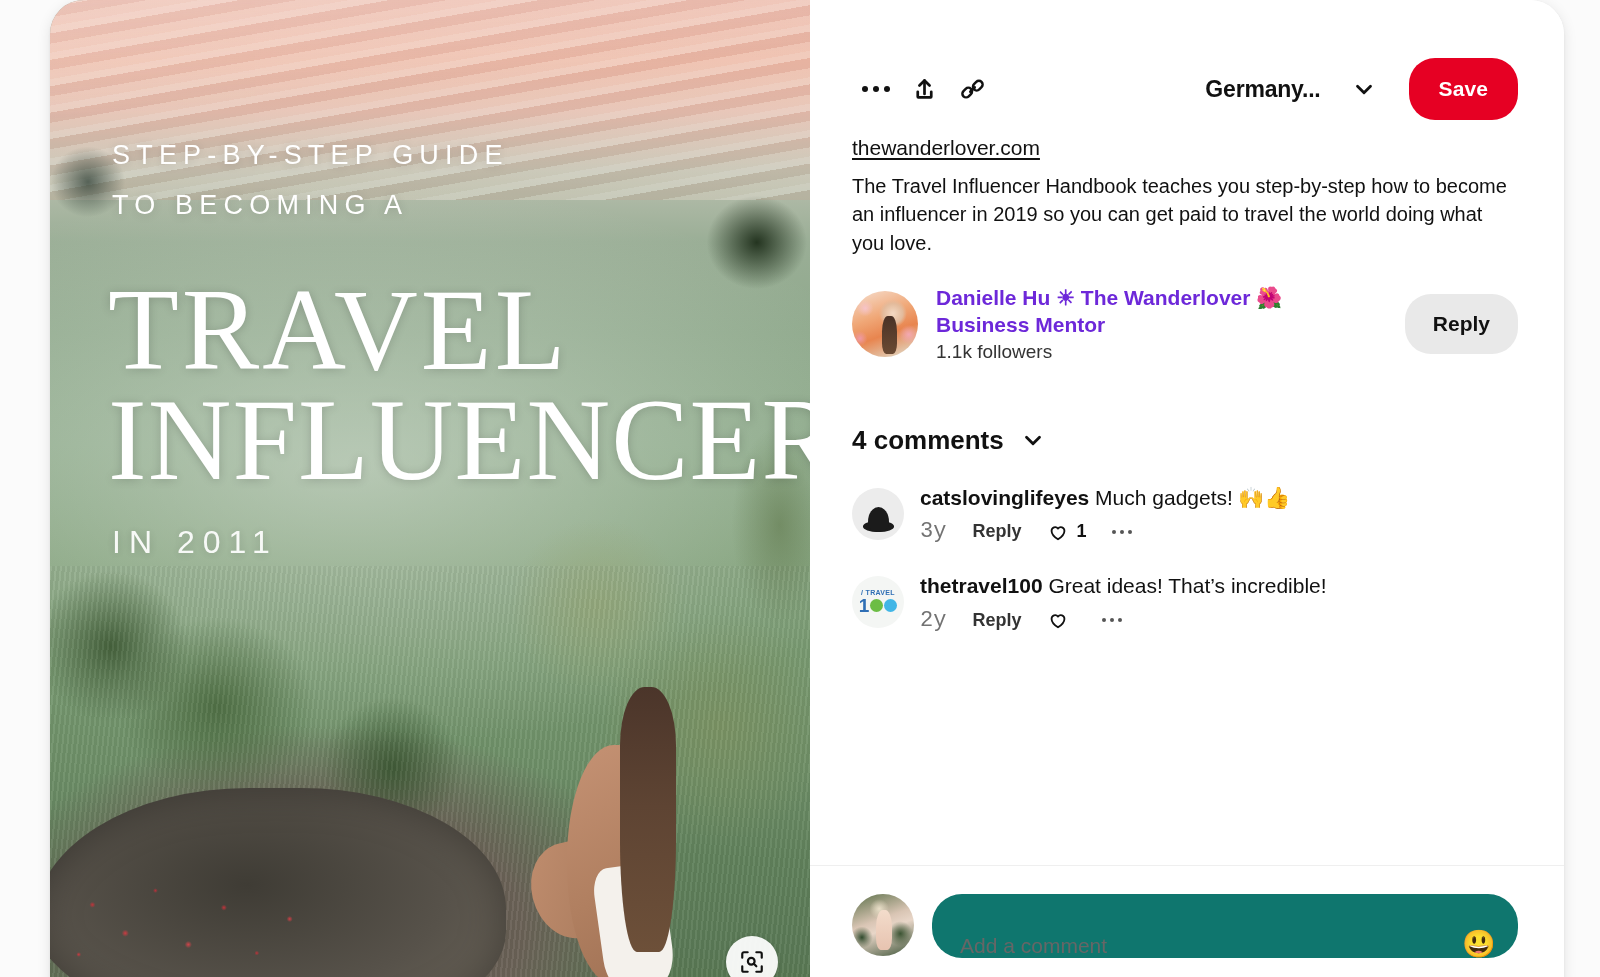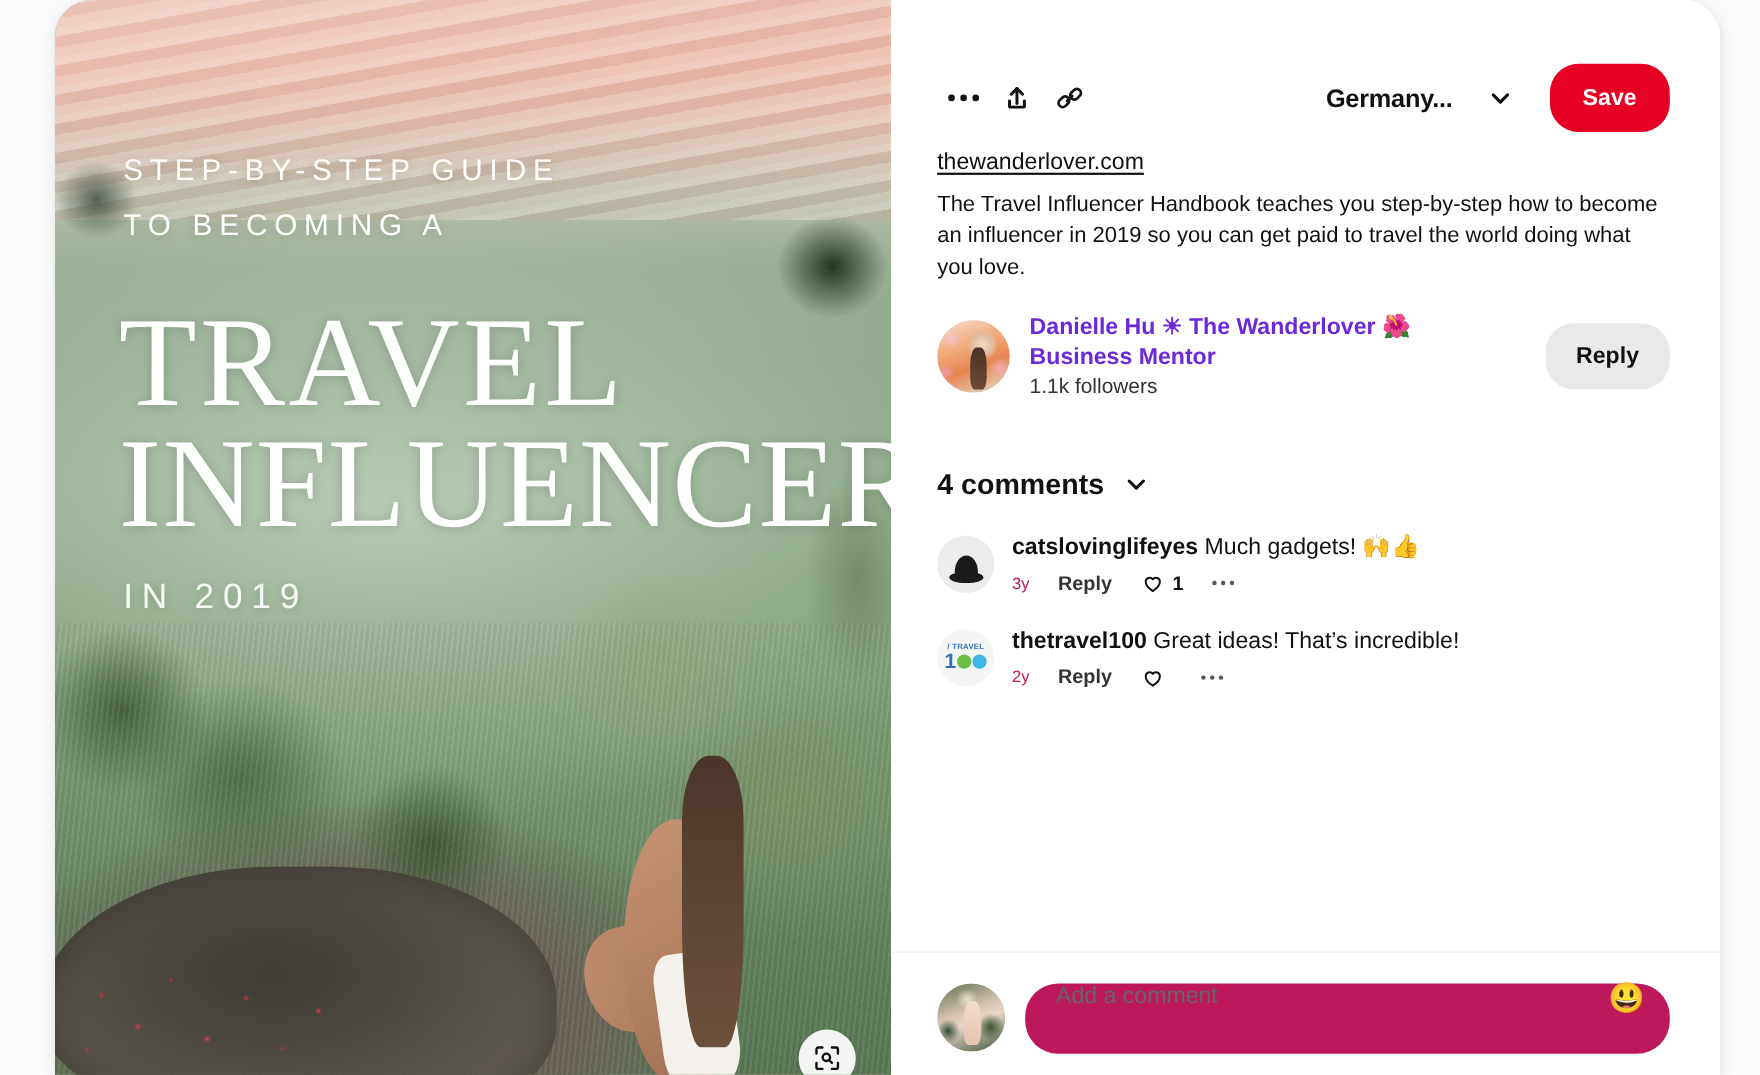--- a/index.html
+++ b/index.html
@@ -316,21 +316,21 @@
   .avatar-travel .t-o1 { width: 13px; height: 13px; border-radius: 50%; background: #6cbd45; }
   .avatar-travel .t-o2 { width: 13px; height: 13px; border-radius: 50%; background: #41b6e6; }
 
   .comment-body { margin-left: 16px; flex: 1 1 auto; }
   .comment-text { font-size: 21px; color: #111; line-height: 1.3; }
   .comment-user { font-weight: 700; }
   .comment-meta {
     display: flex; align-items: center; gap: 26px;
     margin-top: 8px;
   }
-  .meta-time { font-size: 15px; color: #be185d; }
+  .meta-time { font-size: 22px; color: #737373; font-family: Liberation Mono, monospace; }
   .meta-reply { font-size: 18px; color: #333; font-weight: 600; cursor: pointer; }
   .meta-like { display: flex; align-items: center; gap: 7px; cursor: pointer; }
   .meta-like-count { font-size: 18px; color: #111; font-weight: 600; }
   .meta-dots { display: flex; gap: 4px; cursor: pointer; }
   .meta-dots i { width: 4px; height: 4px; border-radius: 50%; background: #555; display: block; }
 
   .composer-wrap {
     border-top: 1px solid #efefef;
     padding: 28px 46px 0 42px;
     height: 145px;
@@ -347,24 +347,24 @@
   }
   .avatar-me::after {
     content: ""; position: absolute;
     left: 38%; top: 26%; width: 26%; height: 64%;
     border-radius: 42% 42% 30% 30%;
     background: linear-gradient(180deg, #f3dccb 0%, #e7c3b0 100%);
   }
   .composer-field {
     margin-left: 18px;
     flex: 1 1 auto;
-    background: #be185d;
+    background: #0f766e;
     border-radius: 30px;
     height: 64px;
-    display: flex; align-items: flex-start;
+    display: flex; align-items: flex-end;
     padding: 0 22px 0 28px;
     cursor: text;
   }
   .composer-input {
     flex: 1 1 auto;
     border: none; outline: none; background: transparent;
     font-family: "Liberation Sans", sans-serif;
     font-size: 21px; color: #111;
   }
   .composer-input::placeholder { color: #666; }
@@ -392,21 +392,21 @@
           <div class="suit"></div>
           <div class="hair"></div>
         </div>
       </div>
 
       <div class="pin-overlay-text">
         <div class="ov-line1">STEP-BY-STEP GUIDE</div>
         <div class="ov-line2">TO BECOMING A</div>
         <div class="ov-big1">TRAVEL</div>
         <div class="ov-big2">INFLUENCER</div>
-        <div class="ov-year">IN 2019</div>
+        <div class="ov-year">IN 2011</div>
       </div>
 
       <div class="visual-search-btn">
         <svg width="26" height="26" viewBox="0 0 24 24" fill="none" stroke="#111" stroke-width="2" stroke-linecap="round">
           <path d="M3 8V4.5A1.5 1.5 0 0 1 4.5 3H8"></path>
           <path d="M16 3h3.5A1.5 1.5 0 0 1 21 4.5V8"></path>
           <path d="M21 16v3.5a1.5 1.5 0 0 1-1.5 1.5H16"></path>
           <path d="M8 21H4.5A1.5 1.5 0 0 1 3 19.5V16"></path>
           <circle cx="11.3" cy="11.3" r="3.1"></circle>
           <path d="M13.7 13.7 16 16"></path>

